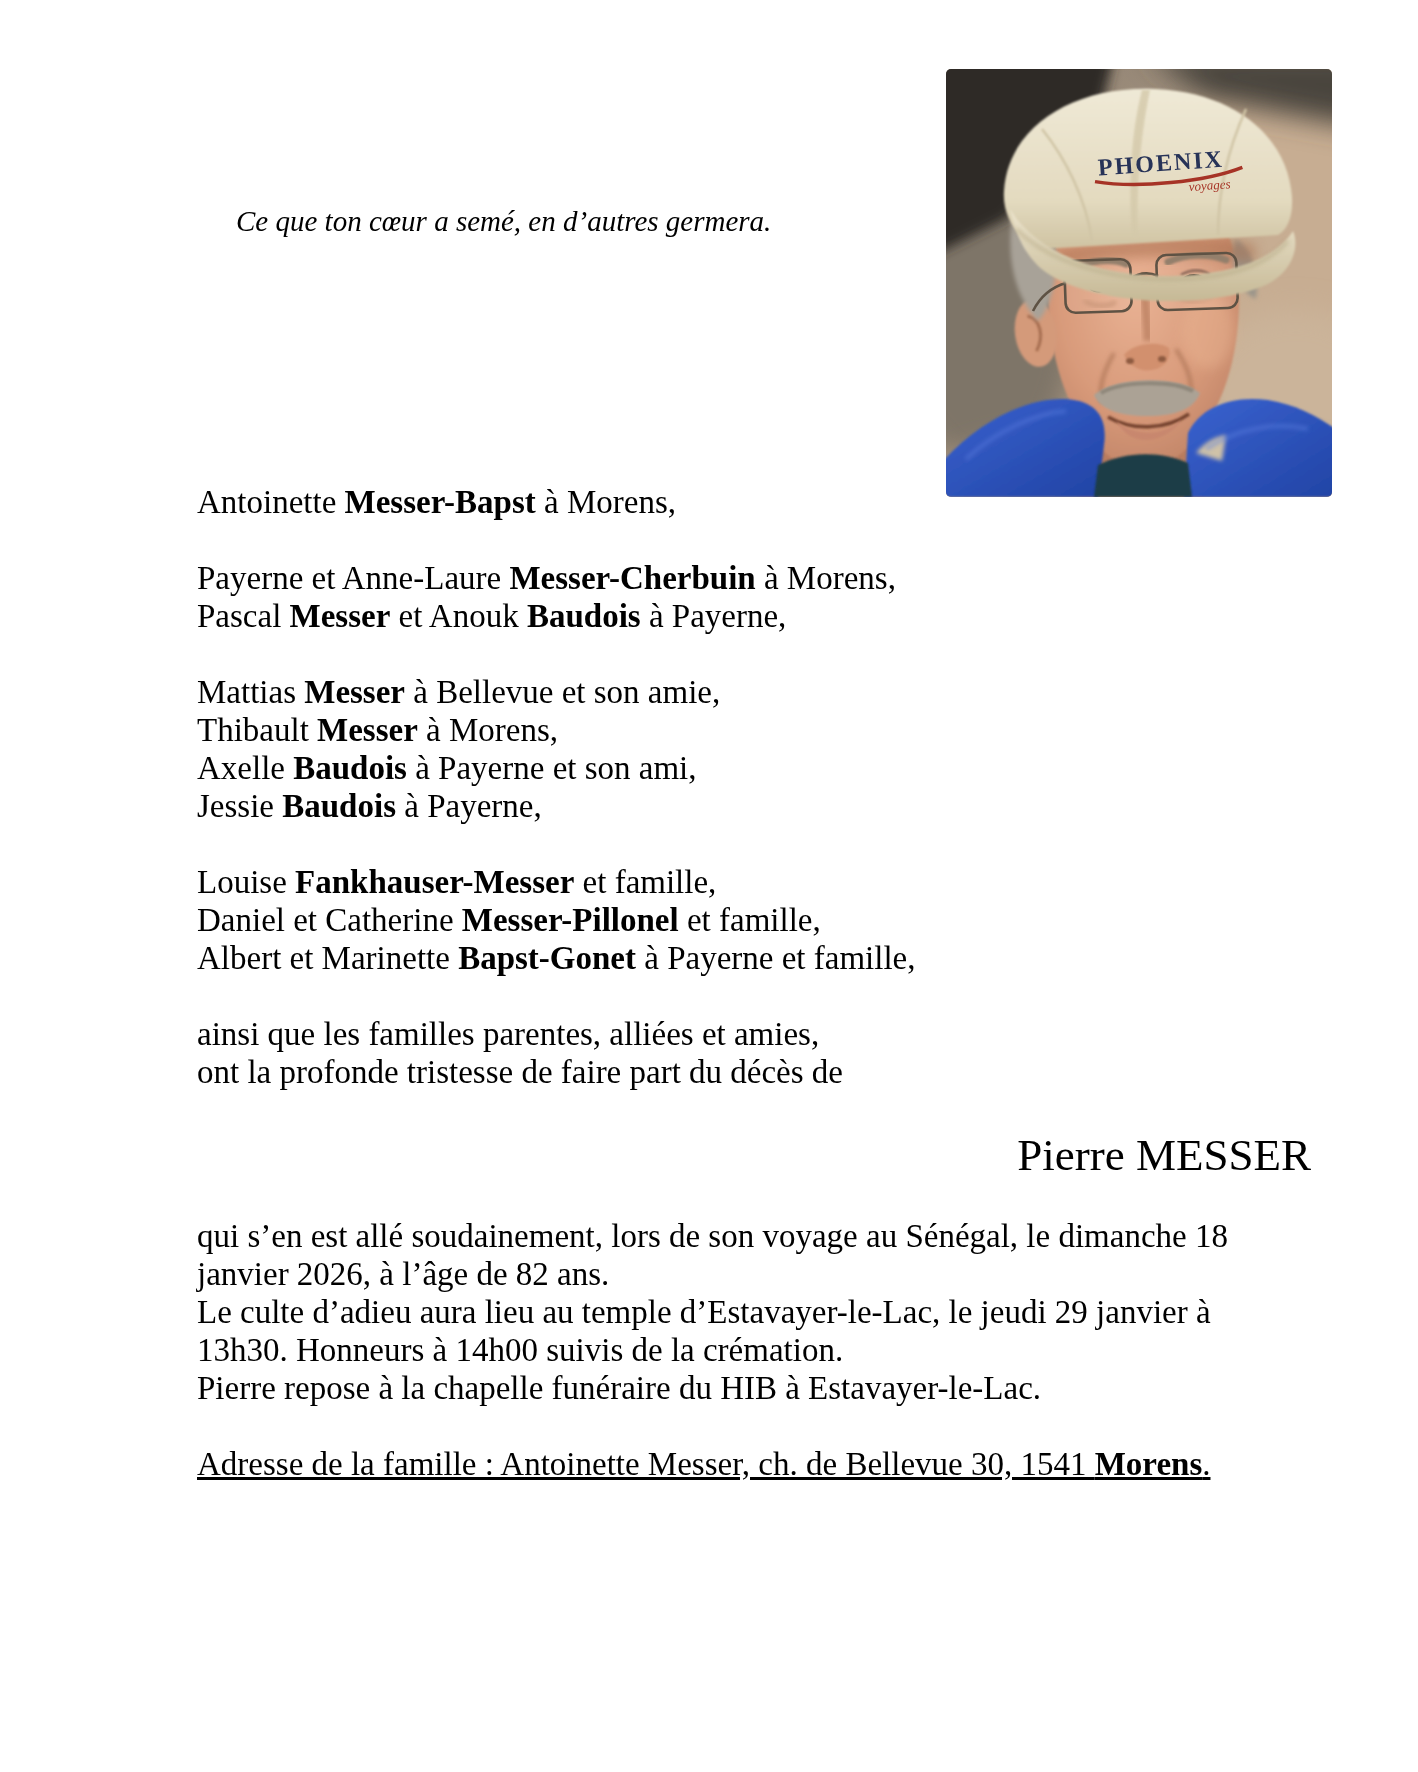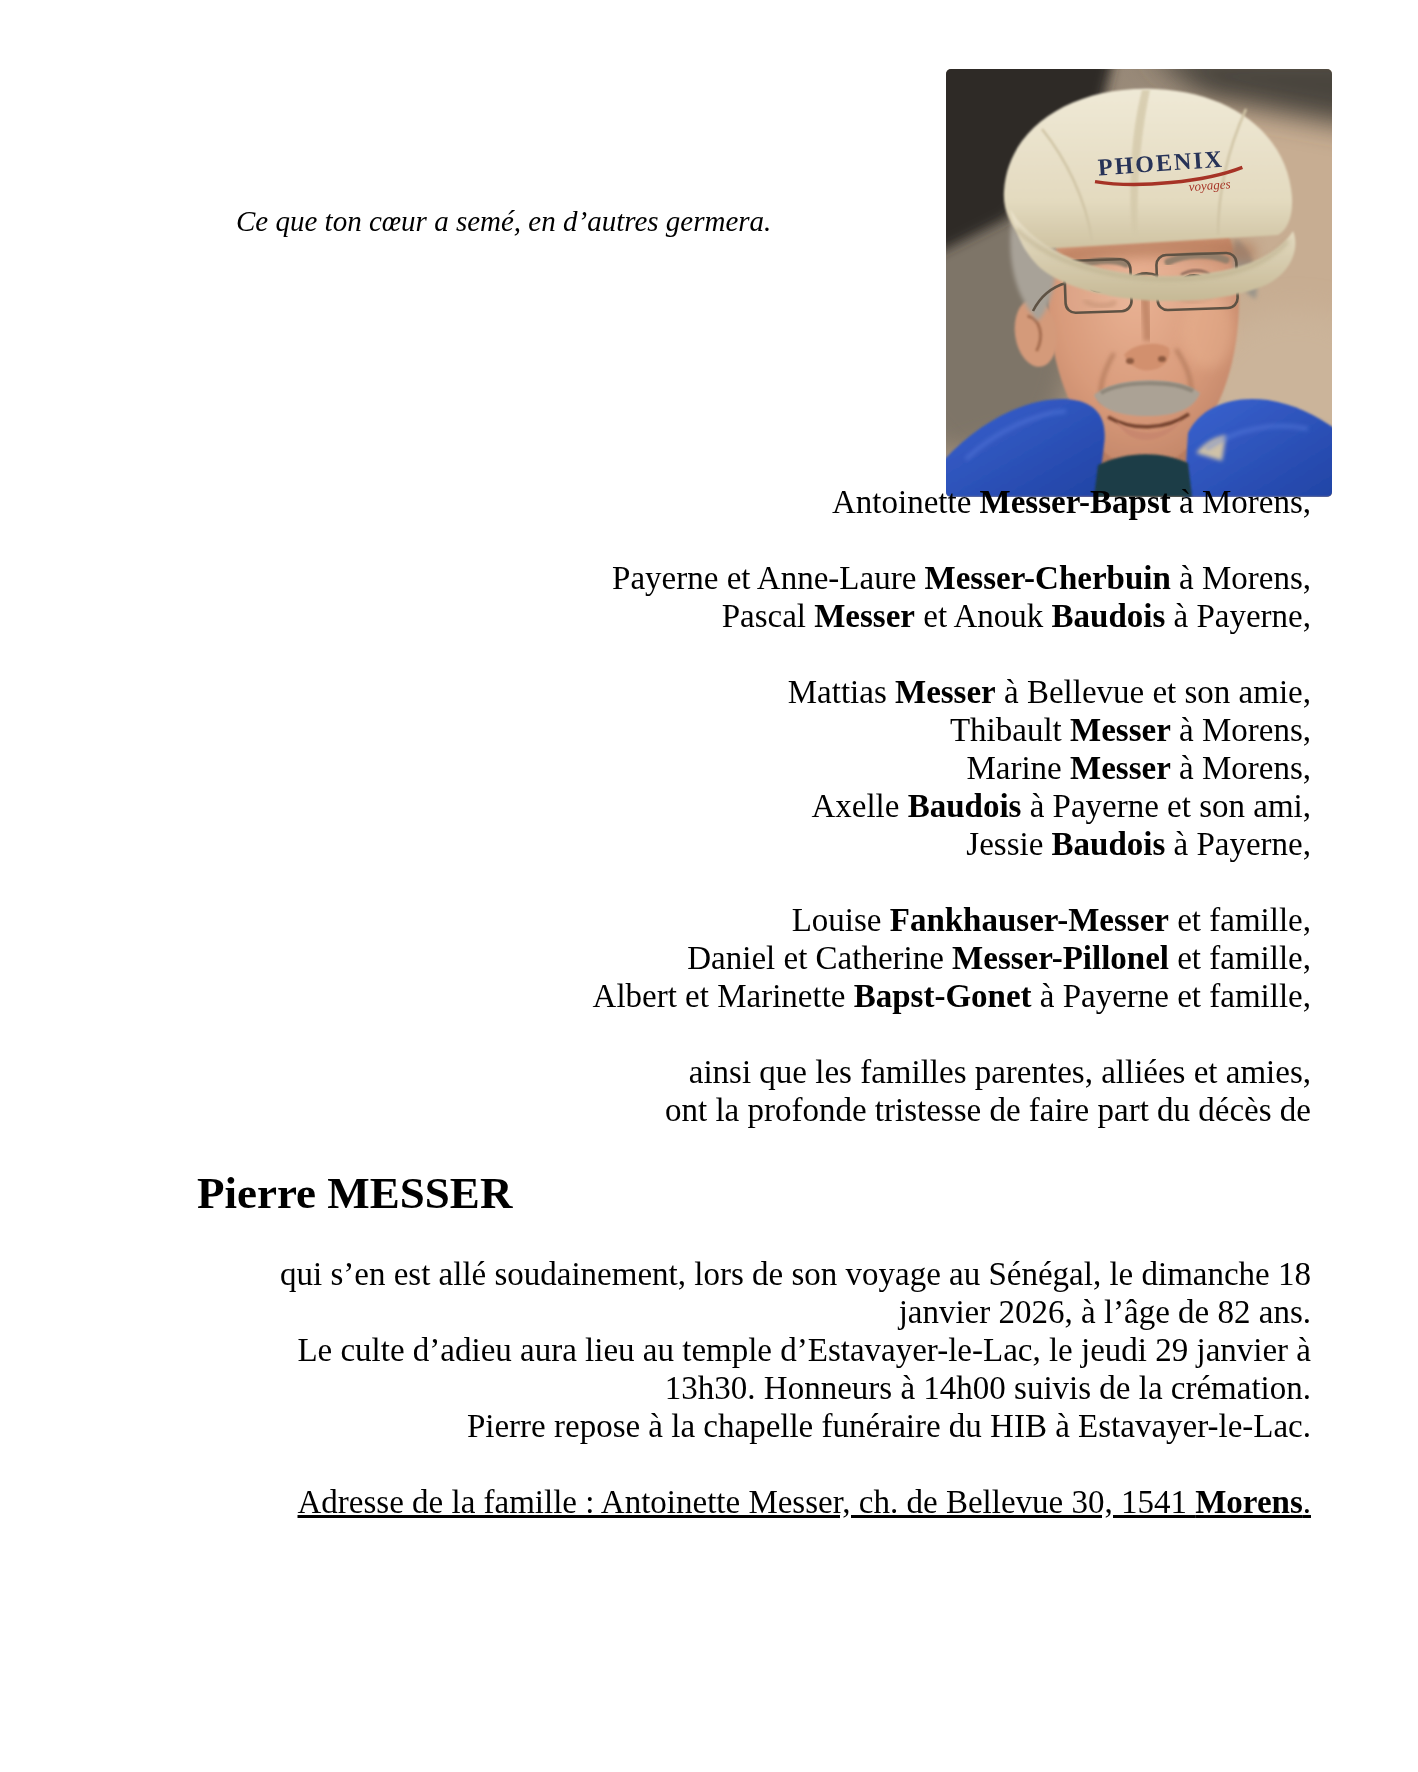--- a/index.html
+++ b/index.html
@@ -24,28 +24,28 @@
     width:386px;height:428px;
   }
   .photo svg{display:block;}
   .content{
     position:absolute;
     left:197px;top:483px;
     width:1114px;
     font-size:33px;
     line-height:38px;
   }
-  .line{white-space:nowrap;text-align:right;}
+  .line{white-space:nowrap;}
   .b{font-weight:bold;}
   .nb{margin-bottom:38px;}
   .deceased{
     font-size:45px;
     line-height:52px;
-    font-weight:bold;
-    text-align:left;
+    font-weight:normal;
+    text-align:right;
     margin-top:18px;
     margin-bottom:36px;
     white-space:nowrap;
   }
   .address{margin-top:38px;text-decoration:underline;}
 </style>
 </head>
 <body>
 
 <div class="page">
@@ -201,21 +201,20 @@
         <div class="nb">
           <div class="line"><span>Antoinette </span><span class="b">Messer-Bapst</span><span> à Morens,</span></div>
         </div>
         <div class="nb">
           <div class="line"><span>Payerne et Anne-Laure </span><span class="b">Messer-Cherbuin</span><span> à Morens,</span></div>
           <div class="line"><span>Pascal </span><span class="b">Messer</span><span> et Anouk </span><span class="b">Baudois</span><span> à Payerne,</span></div>
         </div>
         <div class="nb">
           <div class="line"><span>Mattias </span><span class="b">Messer</span><span> à Bellevue et son amie,</span></div>
           <div class="line"><span>Thibault </span><span class="b">Messer</span><span> à Morens,</span></div>
-          <div class="line"><span>Marine </span><span class="b">Messer</span><span> à Morens,</span></div>
           <div class="line"><span>Axelle </span><span class="b">Baudois</span><span> à Payerne et son ami,</span></div>
           <div class="line"><span>Jessie </span><span class="b">Baudois</span><span> à Payerne,</span></div>
         </div>
         <div class="nb">
           <div class="line"><span>Louise </span><span class="b">Fankhauser-Messer</span><span> et famille,</span></div>
           <div class="line"><span>Daniel et Catherine </span><span class="b">Messer-Pillonel</span><span> et famille,</span></div>
           <div class="line"><span>Albert et Marinette </span><span class="b">Bapst-Gonet</span><span> à Payerne et famille,</span></div>
         </div>
         <div class="nb">
           <div class="line"><span>ainsi que les familles parentes, alliées et amies,</span></div>

